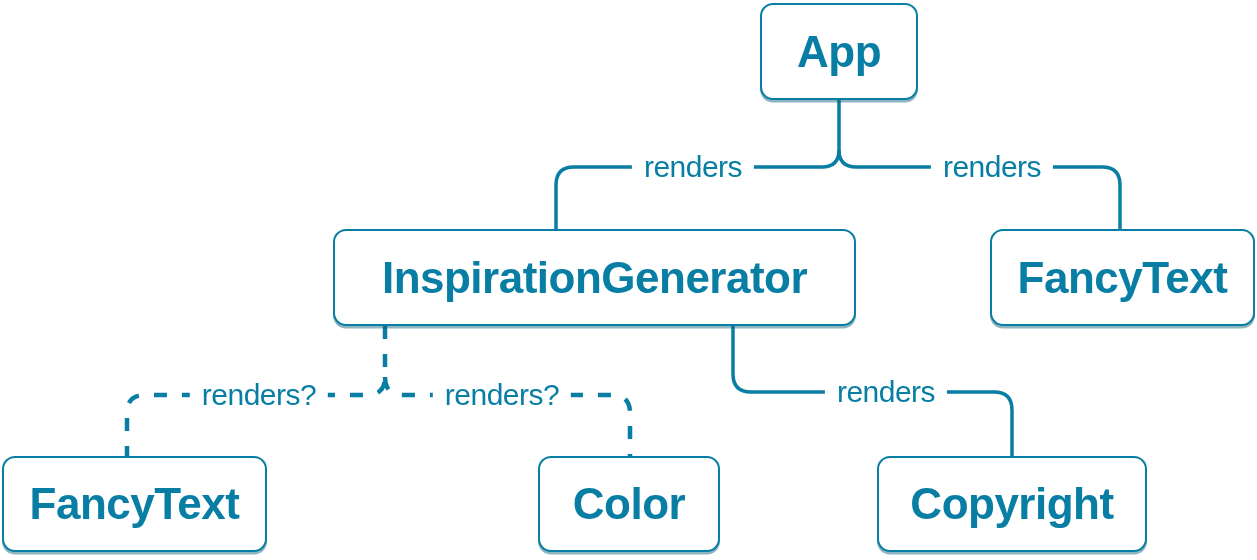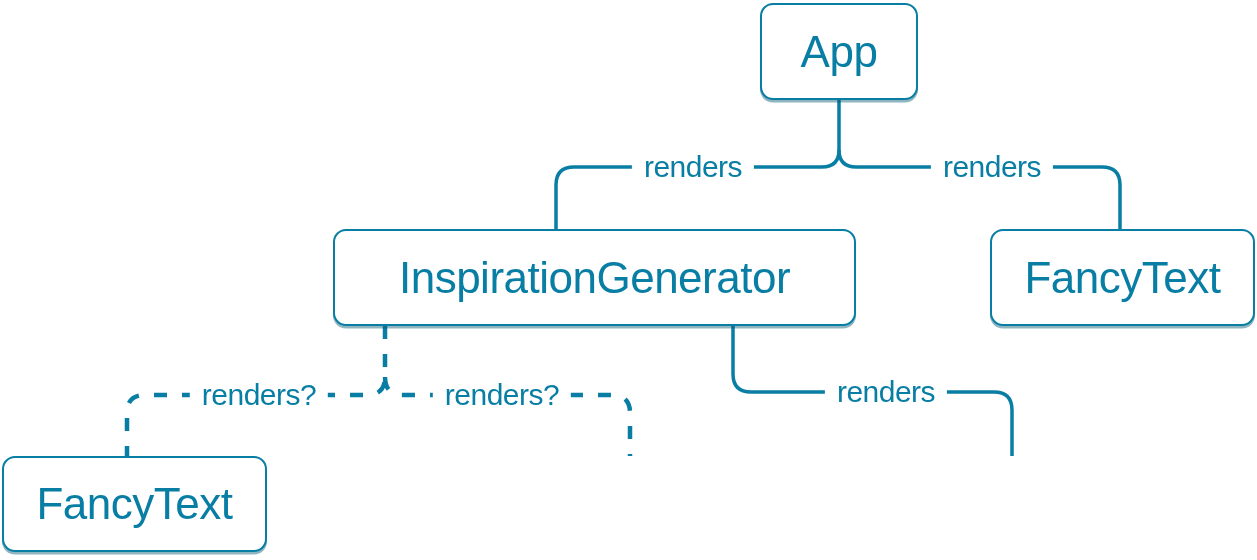--- a/index.html
+++ b/index.html
@@ -38,21 +38,21 @@
     box-sizing: border-box;
     background: #ffffff;
     border: 2.5px solid var(--accent, #087ea4);
     border-radius: 13px;
     box-shadow: 0 2.5px 0 rgba(6, 90, 118, 0.45);
     display: flex;
     align-items: center;
     justify-content: center;
     color: var(--accent, #087ea4);
     font-size: 44px;
-    font-weight: 400;
+    font-weight: 700;
     letter-spacing: -0.5px;
     white-space: nowrap;
   }
   .edge-label {
     position: absolute;
     transform: translate(-50%, -50%);
     background: #ffffff;
     color: var(--accent, #087ea4);
     font-size: 30px;
     font-weight: normal;
@@ -97,21 +97,27 @@
   </div>
 
   <div class="node node-fancytext-top">
     <span>FancyText</span>
   </div>
 
   <div class="node node-fancytext-bot">
     <span>FancyText</span>
   </div>
 
+  <div class="node node-color">
+    <span>Color</span>
+  </div>
 
+  <div class="node node-copyright">
+    <span>Copyright</span>
+  </div>
 
   <div class="edge-label label-renders-left">renders</div>
 
   <div class="edge-label label-renders-right">renders</div>
 
   <div class="edge-label label-rendersq-left">renders?</div>
 
   <div class="edge-label label-rendersq-right">renders?</div>
 
   <div class="edge-label label-renders-bottom">renders</div>

